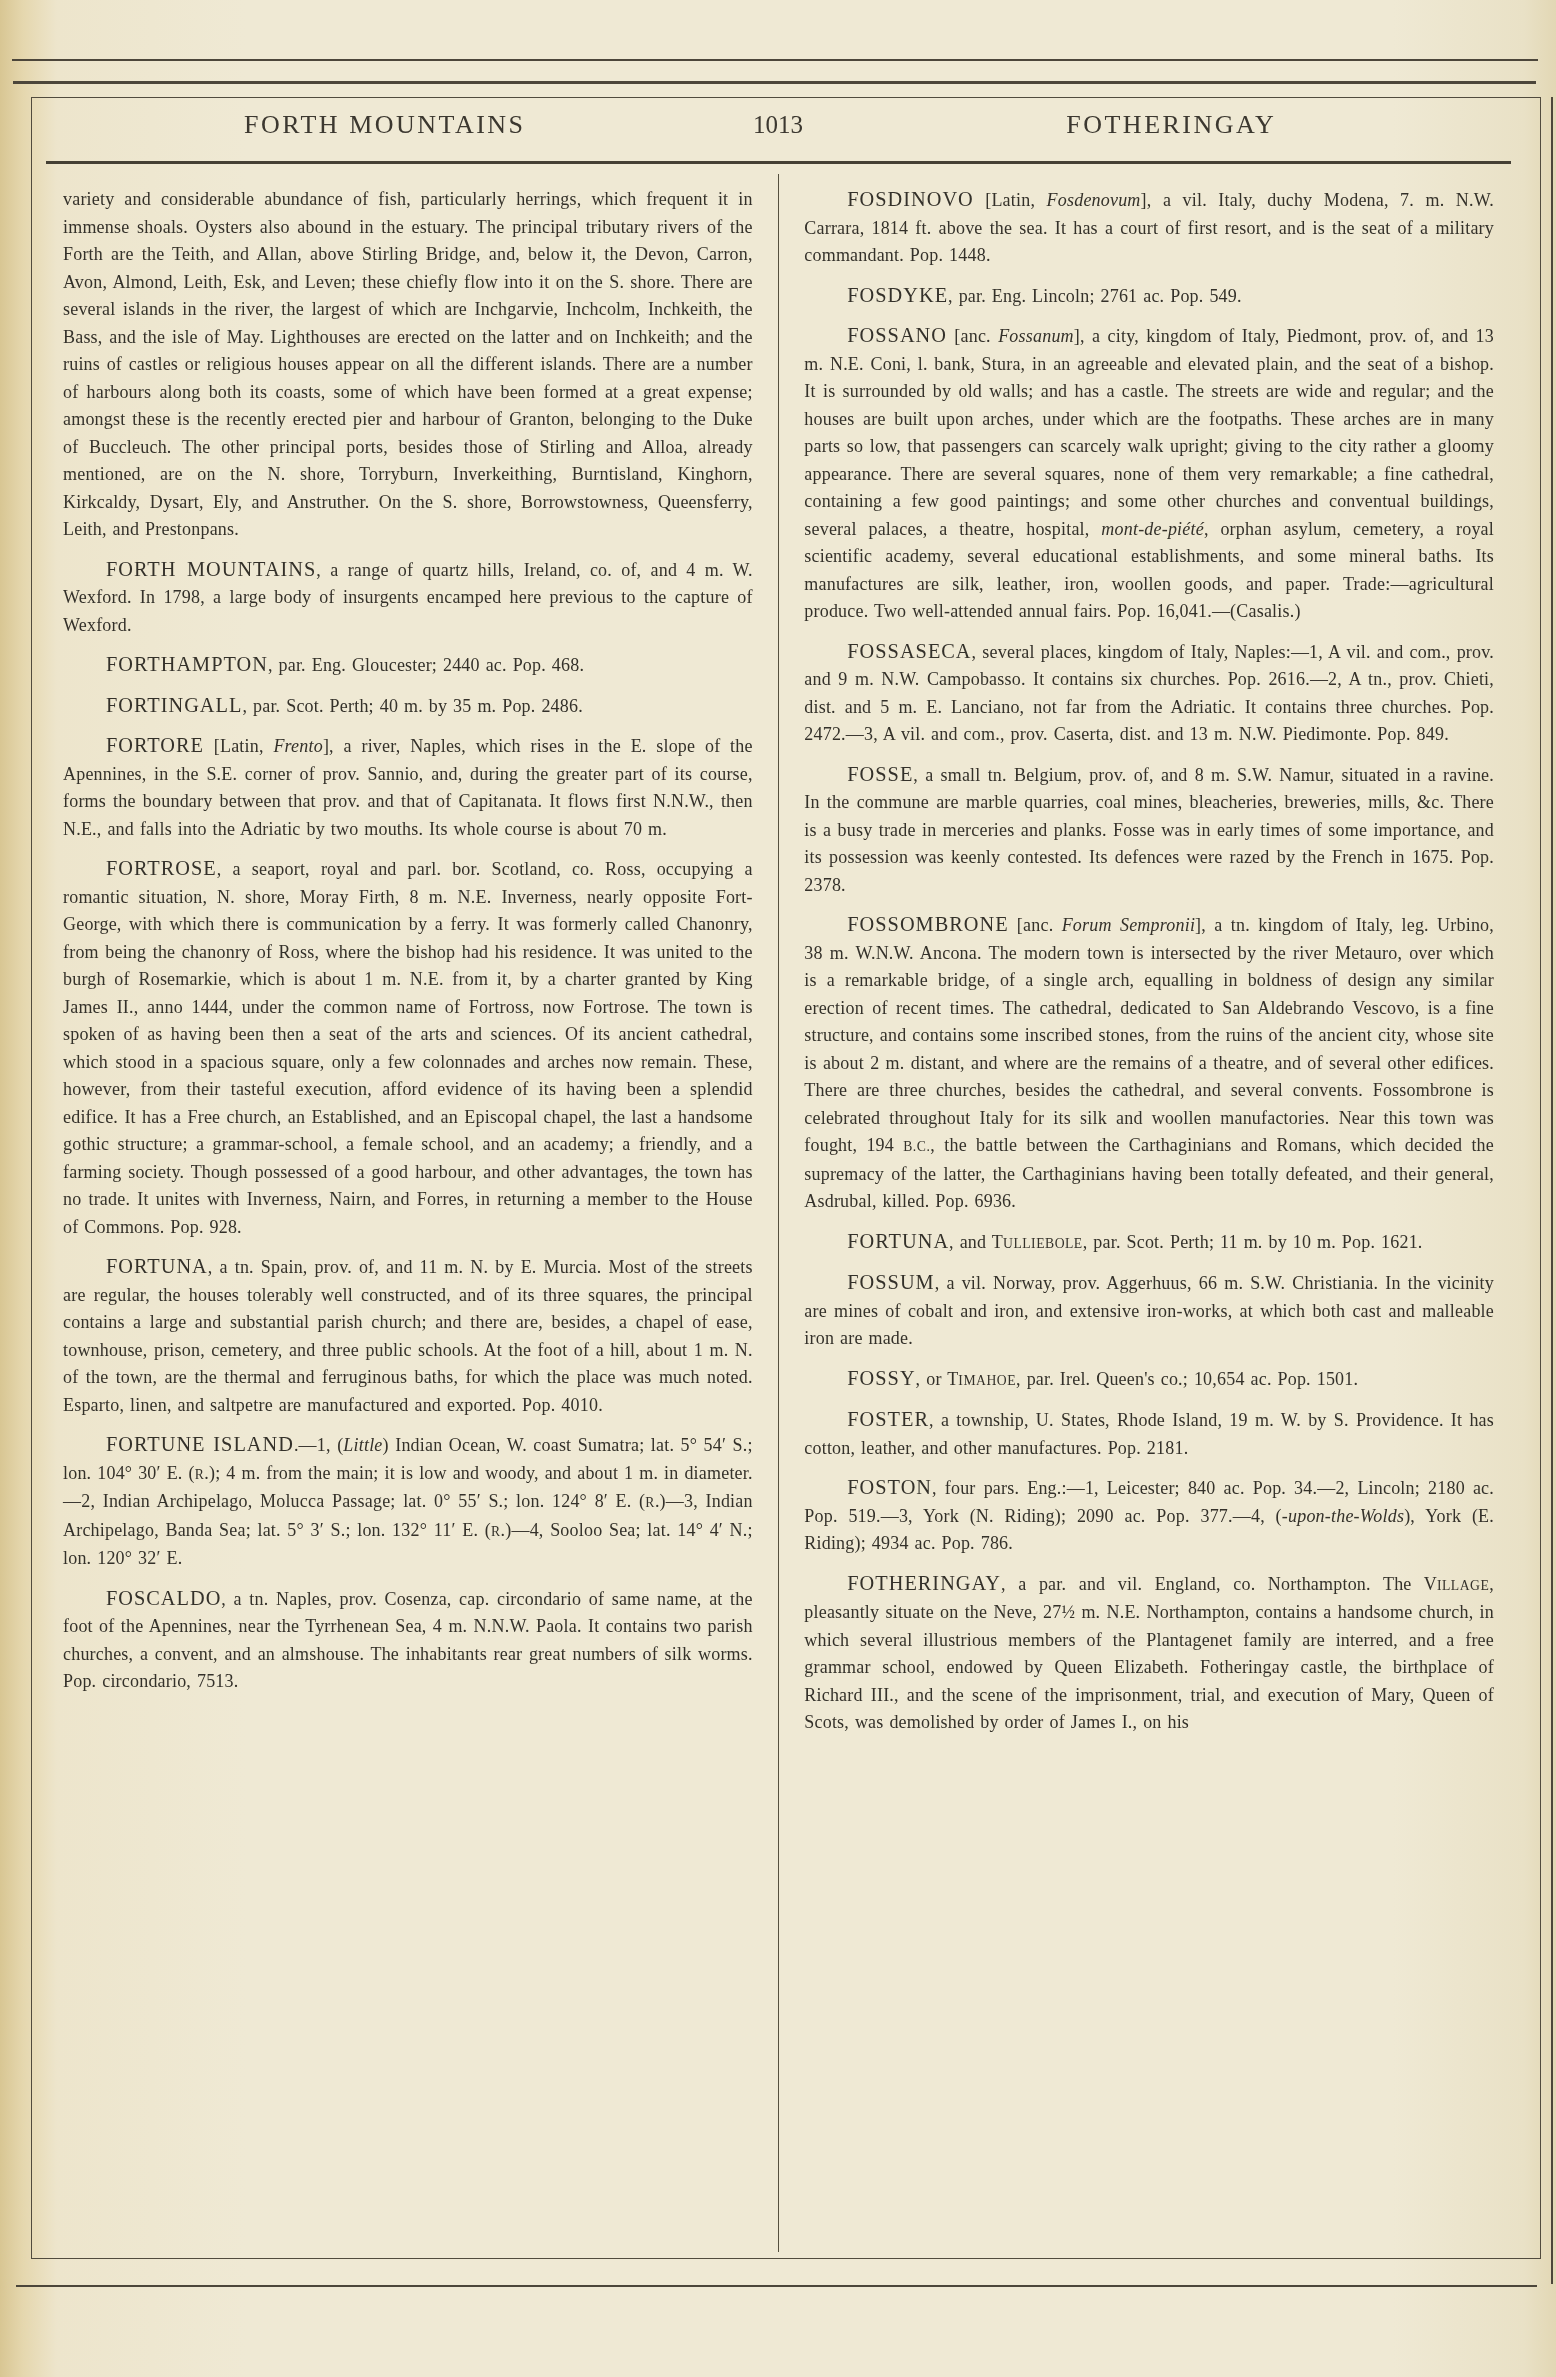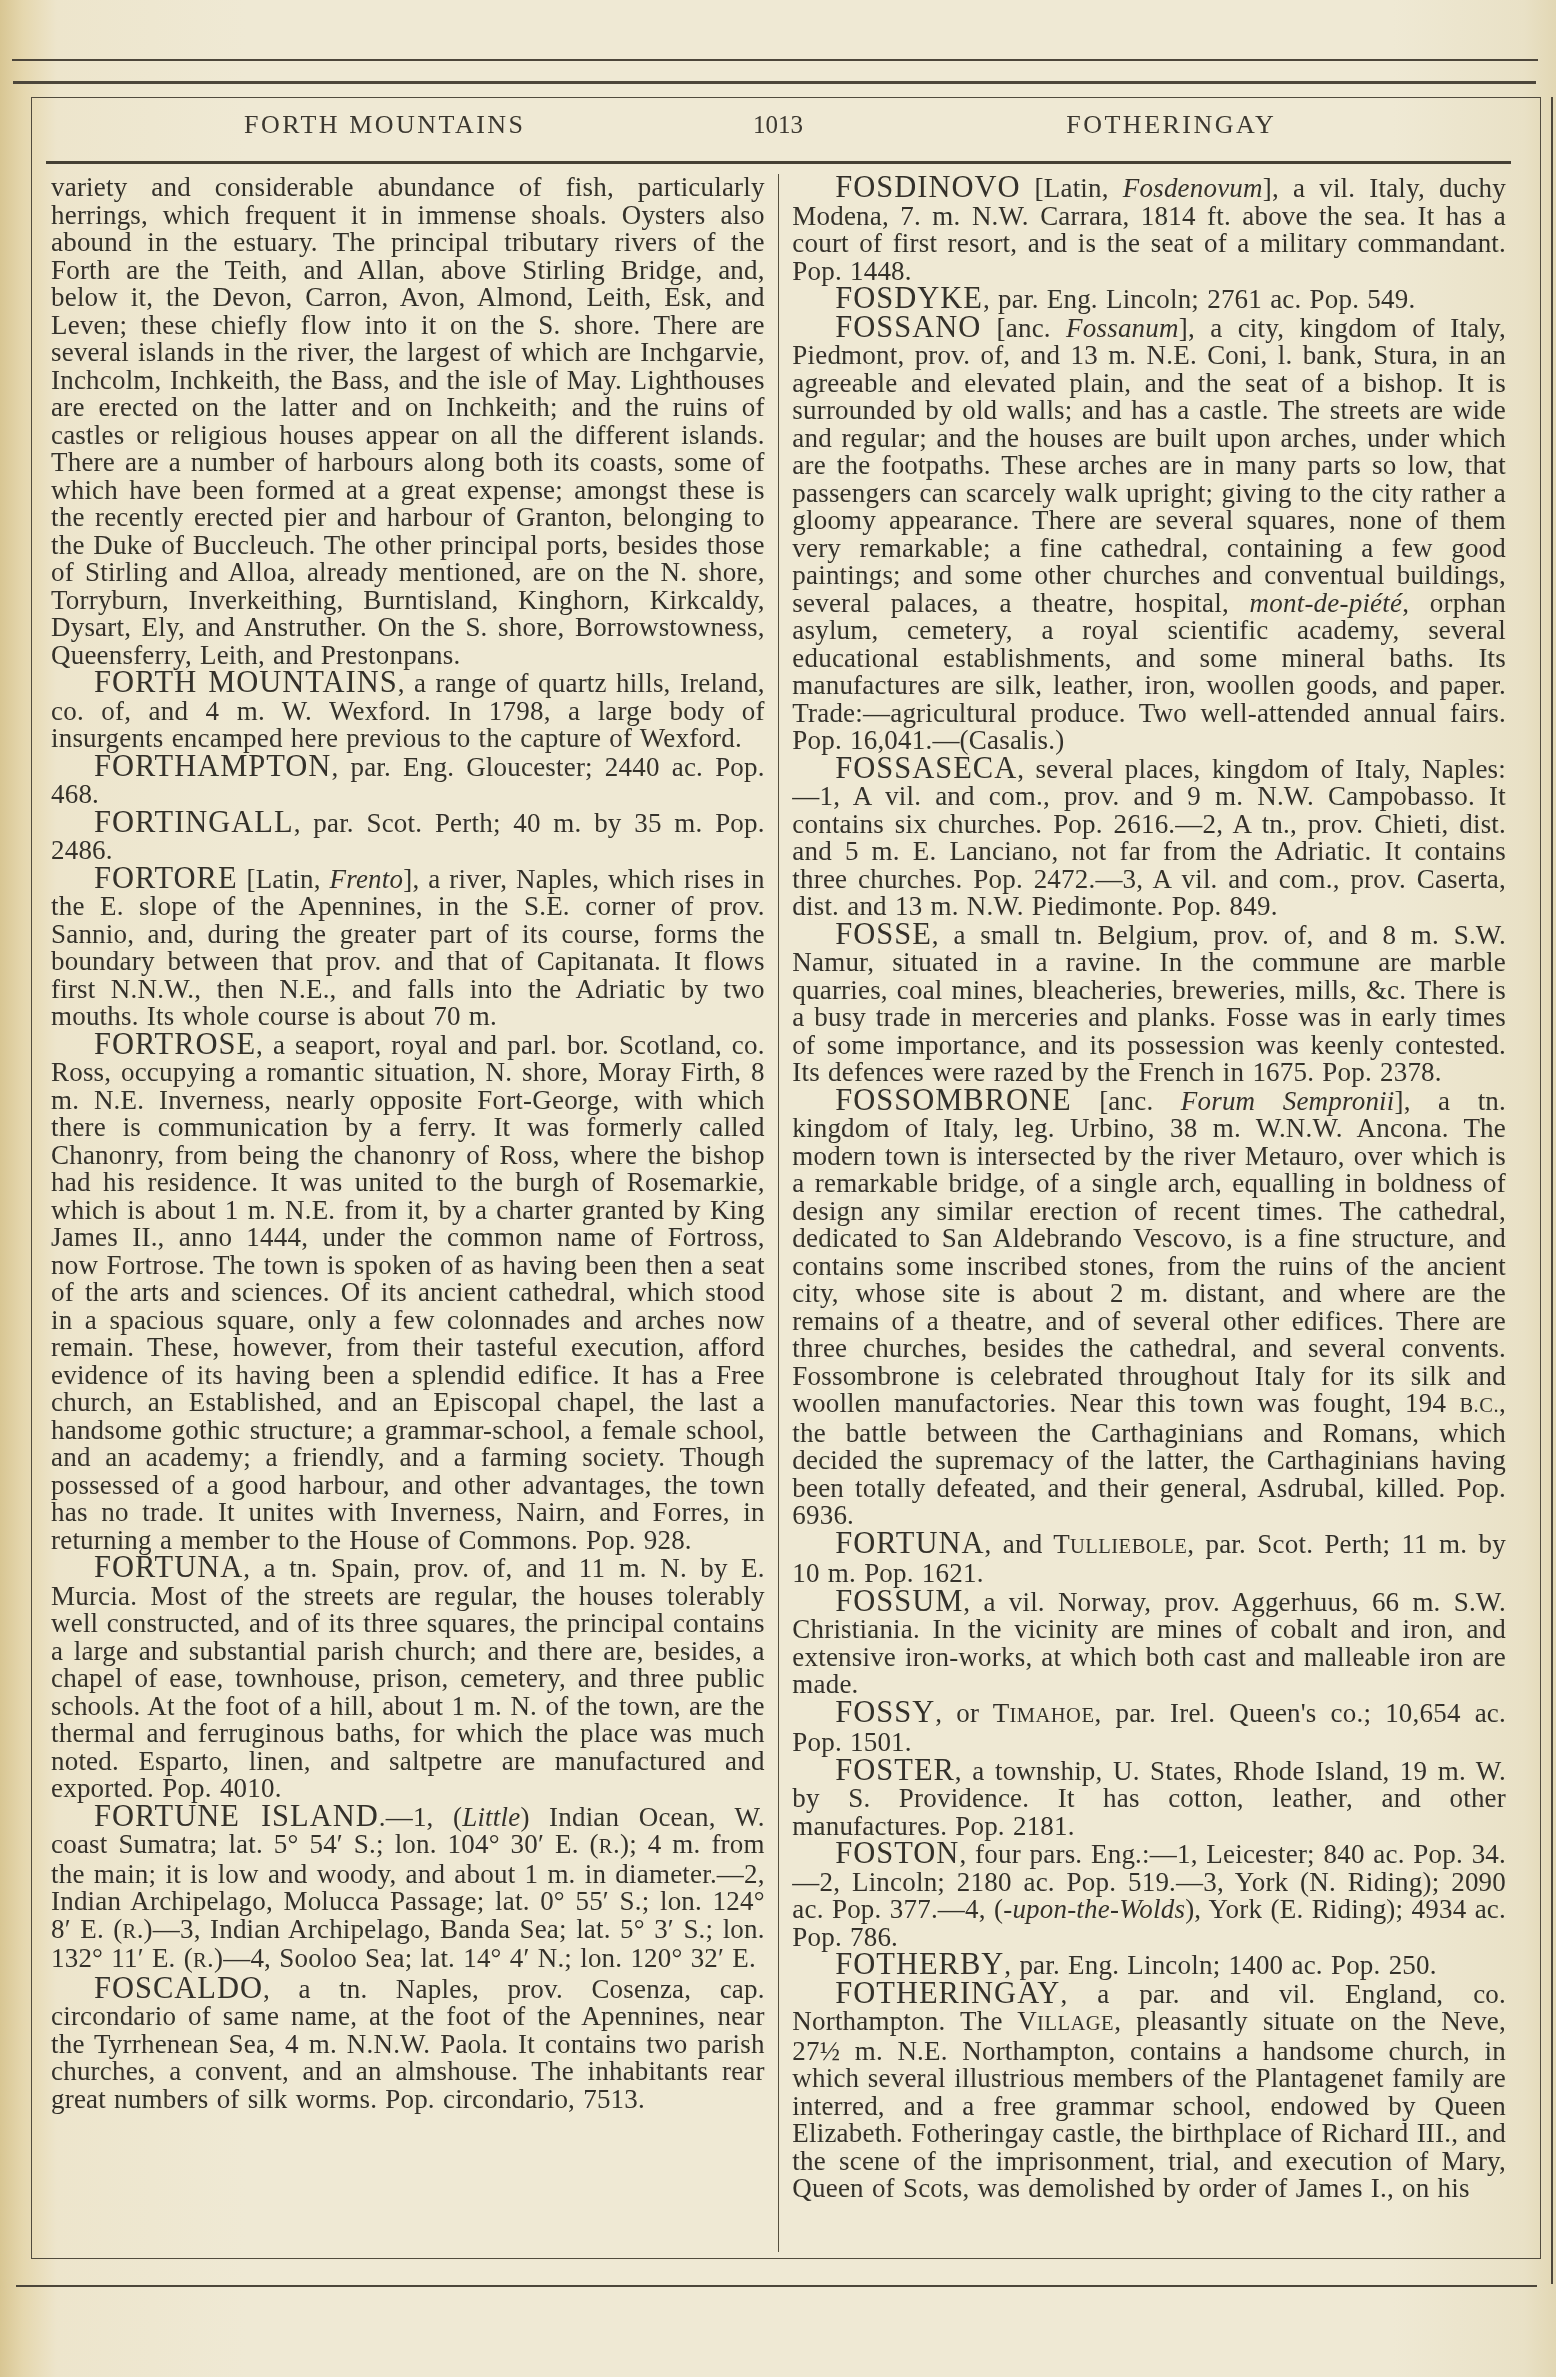--- a/index.html
+++ b/index.html
@@ -14,22 +14,22 @@
   .rule{position:absolute;background:#4c463a;}
   .frame{position:absolute;left:31px;top:97px;width:1508px;height:2160px;border:1.6px solid #514b3e;}
   .header{position:absolute;left:49px;top:110px;width:1458px;display:flex;align-items:baseline;}
   .header .head-title{flex:1;text-align:center;font-size:26px;letter-spacing:2.5px;color:#3c3830;}
   .header .page-num{width:115px;text-align:center;font-size:25px;color:#3c3830;}
   .header-rule{position:absolute;left:46px;top:161px;width:1465px;height:2.5px;background:#454034;}
   .columns{position:absolute;left:51px;top:174px;width:1455px;height:2078px;display:flex;}
   .col{flex:1;min-width:0;}
   .col-divider{width:1.6px;background:#55503f;margin:0 13px;}
   p.entry{
-    margin:0;text-align:justify;text-indent:43px;
-    font-size:27px;line-height:27.5px;
+    margin:12px;text-align:justify;text-indent:43px;
+    font-size:18px;line-height:27.5px;
     letter-spacing:0.2px;word-spacing:1.2px;
     color:#34312a;
   }
   p.entry.noindent{text-indent:0;}
   .hw{font-size:1.13em;letter-spacing:1px;}
   .sc{text-transform:uppercase;font-size:0.76em;letter-spacing:0.5px;}
   i{font-style:italic;}
 </style>
 </head>
 <body>
@@ -68,17 +68,16 @@
       <p class="entry"><span class="hw">FOSDYKE</span>, par. Eng. Lincoln; 2761 ac.  Pop. 549.</p>
       <p class="entry"><span class="hw">FOSSANO</span> [anc. <i>Fossanum</i>], a city, kingdom of Italy, Piedmont, prov. of, and 13 m. N.E. Coni, l. bank, Stura, in an agreeable and elevated plain, and the seat of a bishop.  It is surrounded by old walls; and has a castle.  The streets are wide and regular; and the houses are built upon arches, under which are the footpaths.  These arches are in many parts so low, that passengers can scarcely walk upright; giving to the city rather a gloomy appearance.  There are several squares, none of them very remarkable; a fine cathedral, containing a few good paintings; and some other churches and conventual buildings, several palaces, a theatre, hospital, <i>mont-de-piété</i>, orphan asylum, cemetery, a royal scientific academy, several educational establishments, and some mineral baths.  Its manufactures are silk, leather, iron, woollen goods, and paper.  Trade:—agricultural produce.  Two well-attended annual fairs.  Pop. 16,041.—(Casalis.)</p>
       <p class="entry"><span class="hw">FOSSASECA</span>, several places, kingdom of Italy, Naples:—1, A vil. and com., prov. and 9 m. N.W. Campobasso.  It contains six churches.  Pop. 2616.—2, A tn., prov. Chieti, dist. and 5 m. E. Lanciano, not far from the Adriatic.  It contains three churches.  Pop. 2472.—3, A vil. and com., prov. Caserta, dist. and 13 m. N.W. Piedimonte.  Pop. 849.</p>
       <p class="entry"><span class="hw">FOSSE</span>, a small tn. Belgium, prov. of, and 8 m. S.W. Namur, situated in a ravine.  In the commune are marble quarries, coal mines, bleacheries, breweries, mills, &amp;c.  There is a busy trade in merceries and planks.  Fosse was in early times of some importance, and its possession was keenly contested.  Its defences were razed by the French in 1675.  Pop. 2378.</p>
       <p class="entry"><span class="hw">FOSSOMBRONE</span> [anc. <i>Forum Sempronii</i>], a tn. kingdom of Italy, leg. Urbino, 38 m. W.N.W. Ancona.  The modern town is intersected by the river Metauro, over which is a remarkable bridge, of a single arch, equalling in boldness of design any similar erection of recent times.  The cathedral, dedicated to San Aldebrando Vescovo, is a fine structure, and contains some inscribed stones, from the ruins of the ancient city, whose site is about 2 m. distant, and where are the remains of a theatre, and of several other edifices.  There are three churches, besides the cathedral, and several convents.  Fossombrone is celebrated throughout Italy for its silk and woollen manufactories.  Near this town was fought, 194 <span class="sc">b.c.</span>, the battle between the Carthaginians and Romans, which decided the supremacy of the latter, the Carthaginians having been totally defeated, and their general, Asdrubal, killed.  Pop. 6936.</p>
       <p class="entry"><span class="hw">FORTUNA</span>, and T<span class="sc">ulliebole</span>, par. Scot. Perth; 11 m. by 10 m.  Pop. 1621.</p>
       <p class="entry"><span class="hw">FOSSUM</span>, a vil. Norway, prov. Aggerhuus, 66 m. S.W. Christiania.  In the vicinity are mines of cobalt and iron, and extensive iron-works, at which both cast and malleable iron are made.</p>
       <p class="entry"><span class="hw">FOSSY</span>, or T<span class="sc">imahoe</span>, par. Irel. Queen's co.; 10,654 ac.  Pop. 1501.</p>
       <p class="entry"><span class="hw">FOSTER</span>, a township, U. States, Rhode Island, 19 m. W. by S. Providence.  It has cotton, leather, and other manufactures.  Pop. 2181.</p>
       <p class="entry"><span class="hw">FOSTON</span>, four pars. Eng.:—1, Leicester; 840 ac.  Pop. 34.—2, Lincoln; 2180 ac.  Pop. 519.—3, York (N. Riding); 2090 ac.  Pop. 377.—4, (<i>-upon-the-Wolds</i>), York (E. Riding); 4934 ac.  Pop. 786.</p>
-      <p class="entry"><span class="hw">FOTHERBY</span>, par. Eng. Lincoln; 1400 ac.  Pop. 250.</p>
       <p class="entry"><span class="hw">FOTHERINGAY</span>, a par. and vil. England, co. Northampton.  The V<span class="sc">illage</span>, pleasantly situate on the Neve, 27½ m. N.E. Northampton, contains a handsome church, in which several illustrious members of the Plantagenet family are interred, and a free grammar school, endowed by Queen Elizabeth.  Fotheringay castle, the birthplace of Richard III., and the scene of the imprisonment, trial, and execution of Mary, Queen of Scots, was demolished by order of James I., on his</p>
     </div>
 </div>
 
 
 </body></html>

